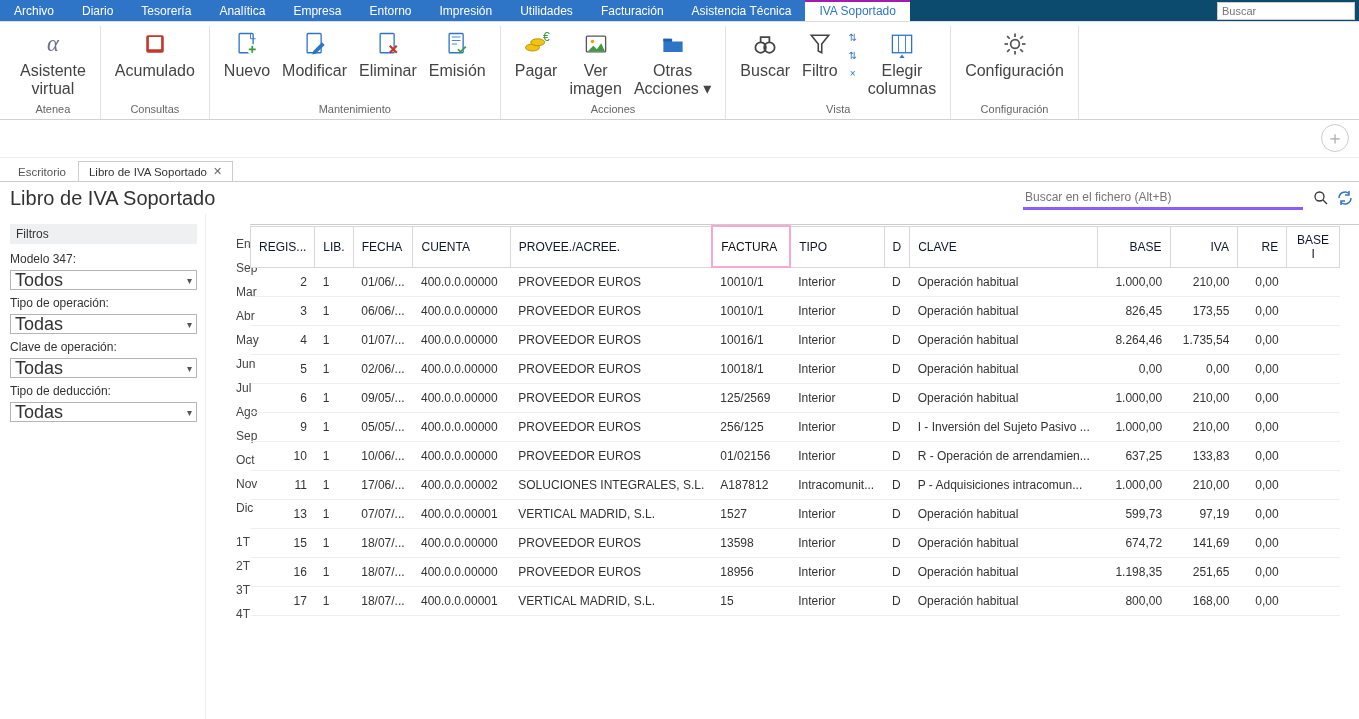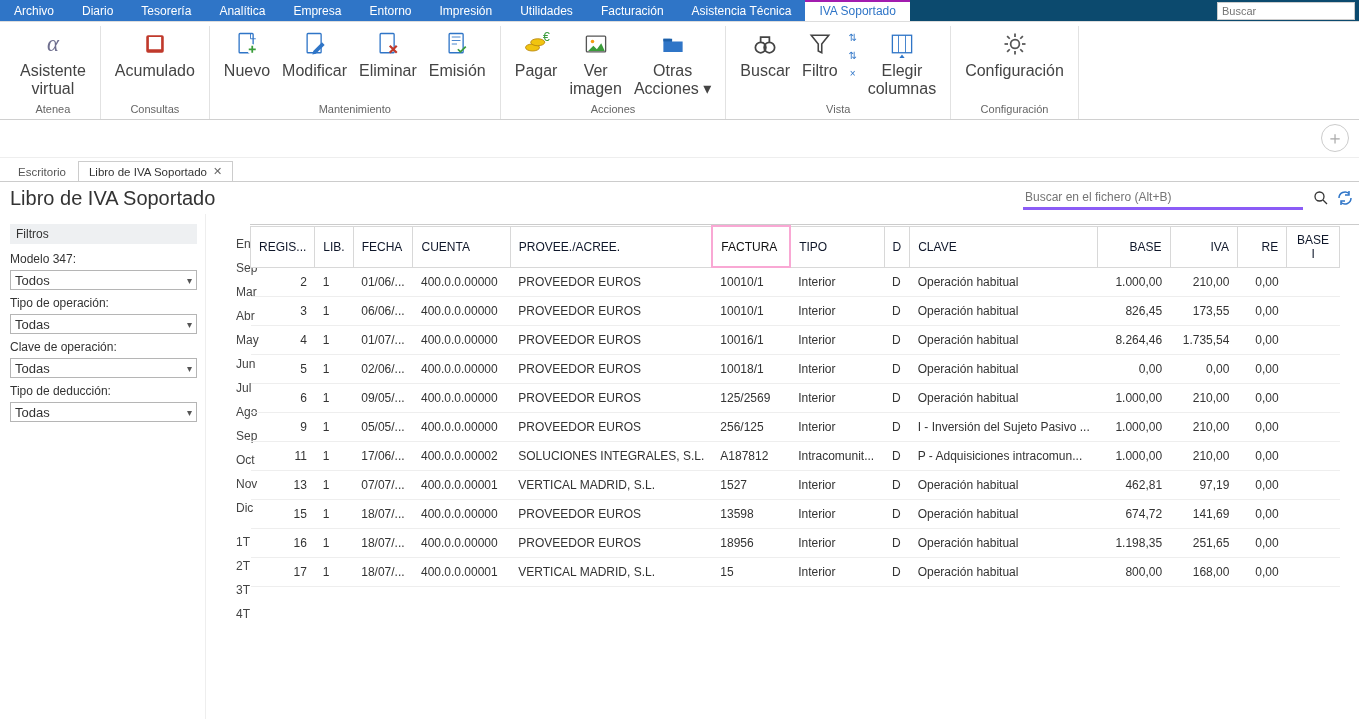--- a/index.html
+++ b/index.html
@@ -37,21 +37,21 @@
   .doc-tab .x { color:#666; font-size:11px; cursor:pointer; }
 
   
   .page-body { display: flex; height: calc(719px - 22px - 98px - 38px - 24px); }
 
   
   .filters { width: 206px; border-right: 1px solid #eee; padding: 10px 8px 0 10px; }
   .page-title { font-size: 20px; font-weight: 400; color: #333; padding: 8px 0 8px 10px; }
   .filters-header { background: #eef0f2; padding: 3px 6px; font-size: 12px; margin-bottom: 8px; }
   .filt-lbl { font-size: 12px; color: #333; margin-top: 6px; margin-bottom: 4px; }
-  .filt-sel { width: 100%; border: 1px solid #b5b5b5; height: 20px; font-size: 13px; padding: 0 4px; background: #fff; position: relative; cursor:pointer; display:flex; align-items:center; justify-content:space-between; }
+  .filt-sel { width: 100%; border: 1px solid #b5b5b5; height: 20px; font-size: 18px; padding: 0 4px; background: #fff; position: relative; cursor:pointer; display:flex; align-items:center; justify-content:space-between; }
   .filt-sel::after { content: "▾"; font-size: 10px; color: #555; }
 
   
   .middle { flex: 1; display: flex; flex-direction: column; padding-top: 10px; overflow:hidden; }
 
   
   .title-row { display: flex; align-items: center; height: 32px; }
   .title-row .spacer { flex: 1; }
   .search-in-file { border-bottom: 3px solid #8b5cf6; width: 280px; padding: 3px 2px; font-size: 12px; color: #999; outline:none; border-top:none; border-left:none; border-right:none; }
   .search-actions { display:flex; gap:8px; padding: 0 6px 0 10px; }
@@ -447,20 +447,35 @@
                   <td>256/125</td>
                   <td>Interior</td>
                   <td>D</td>
                   <td>I - Inversión del Sujeto Pasivo ...</td>
                   <td class="num">1.000,00</td>
                   <td class="num">210,00</td>
                   <td class="num">0,00</td>
                   <td class="num"></td>
                 </tr>
                 <tr>
+                  <td class="num">10</td>
+                  <td>1</td>
+                  <td>10/06/...</td>
+                  <td>400.0.0.00000</td>
+                  <td>PROVEEDOR EUROS</td>
+                  <td>01/02156</td>
+                  <td>Interior</td>
+                  <td>D</td>
+                  <td>R - Operación de arrendamien...</td>
+                  <td class="num">637,25</td>
+                  <td class="num">133,83</td>
+                  <td class="num">0,00</td>
+                  <td class="num"></td>
+                </tr>
+                <tr>
                   <td class="num">11</td>
                   <td>1</td>
                   <td>17/06/...</td>
                   <td>400.0.0.00002</td>
                   <td>SOLUCIONES INTEGRALES, S.L.</td>
                   <td>A187812</td>
                   <td>Intracomunit...</td>
                   <td>D</td>
                   <td>P - Adquisiciones intracomun...</td>
                   <td class="num">1.000,00</td>
@@ -471,21 +486,21 @@
                 <tr>
                   <td class="num">13</td>
                   <td>1</td>
                   <td>07/07/...</td>
                   <td>400.0.0.00001</td>
                   <td>VERTICAL MADRID, S.L.</td>
                   <td>1527</td>
                   <td>Interior</td>
                   <td>D</td>
                   <td>Operación habitual</td>
-                  <td class="num">462,81</td>
+                  <td class="num">599,73</td>
                   <td class="num">97,19</td>
                   <td class="num">0,00</td>
                   <td class="num"></td>
                 </tr>
                 <tr>
                   <td class="num">15</td>
                   <td>1</td>
                   <td>18/07/...</td>
                   <td>400.0.0.00000</td>
                   <td>PROVEEDOR EUROS</td>

